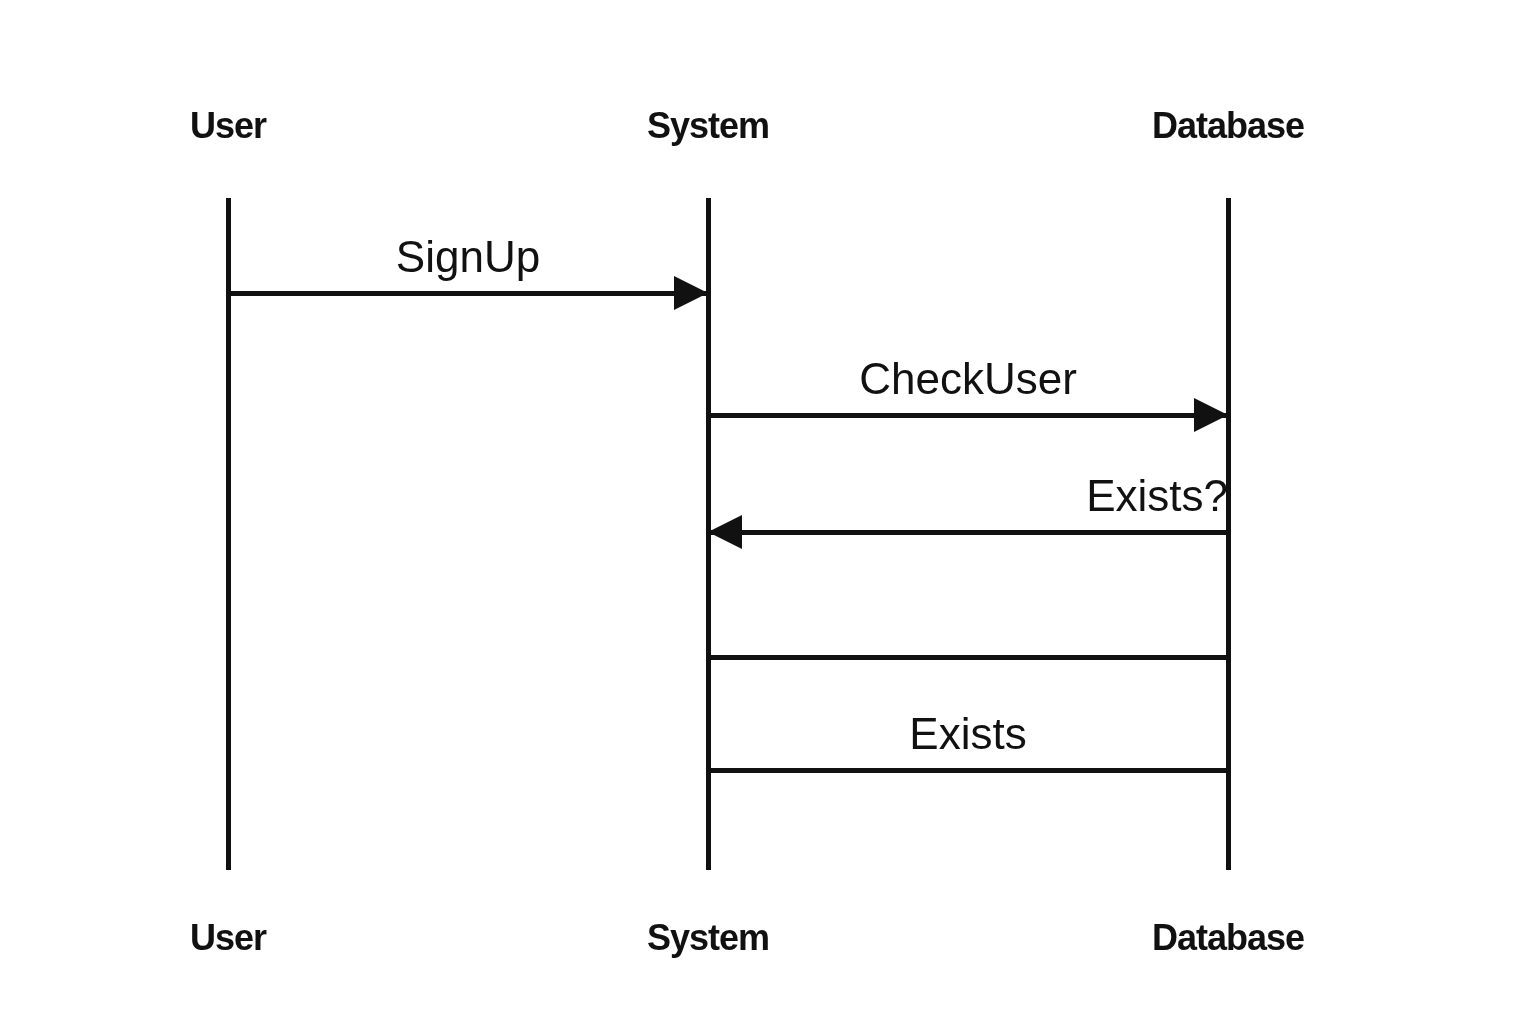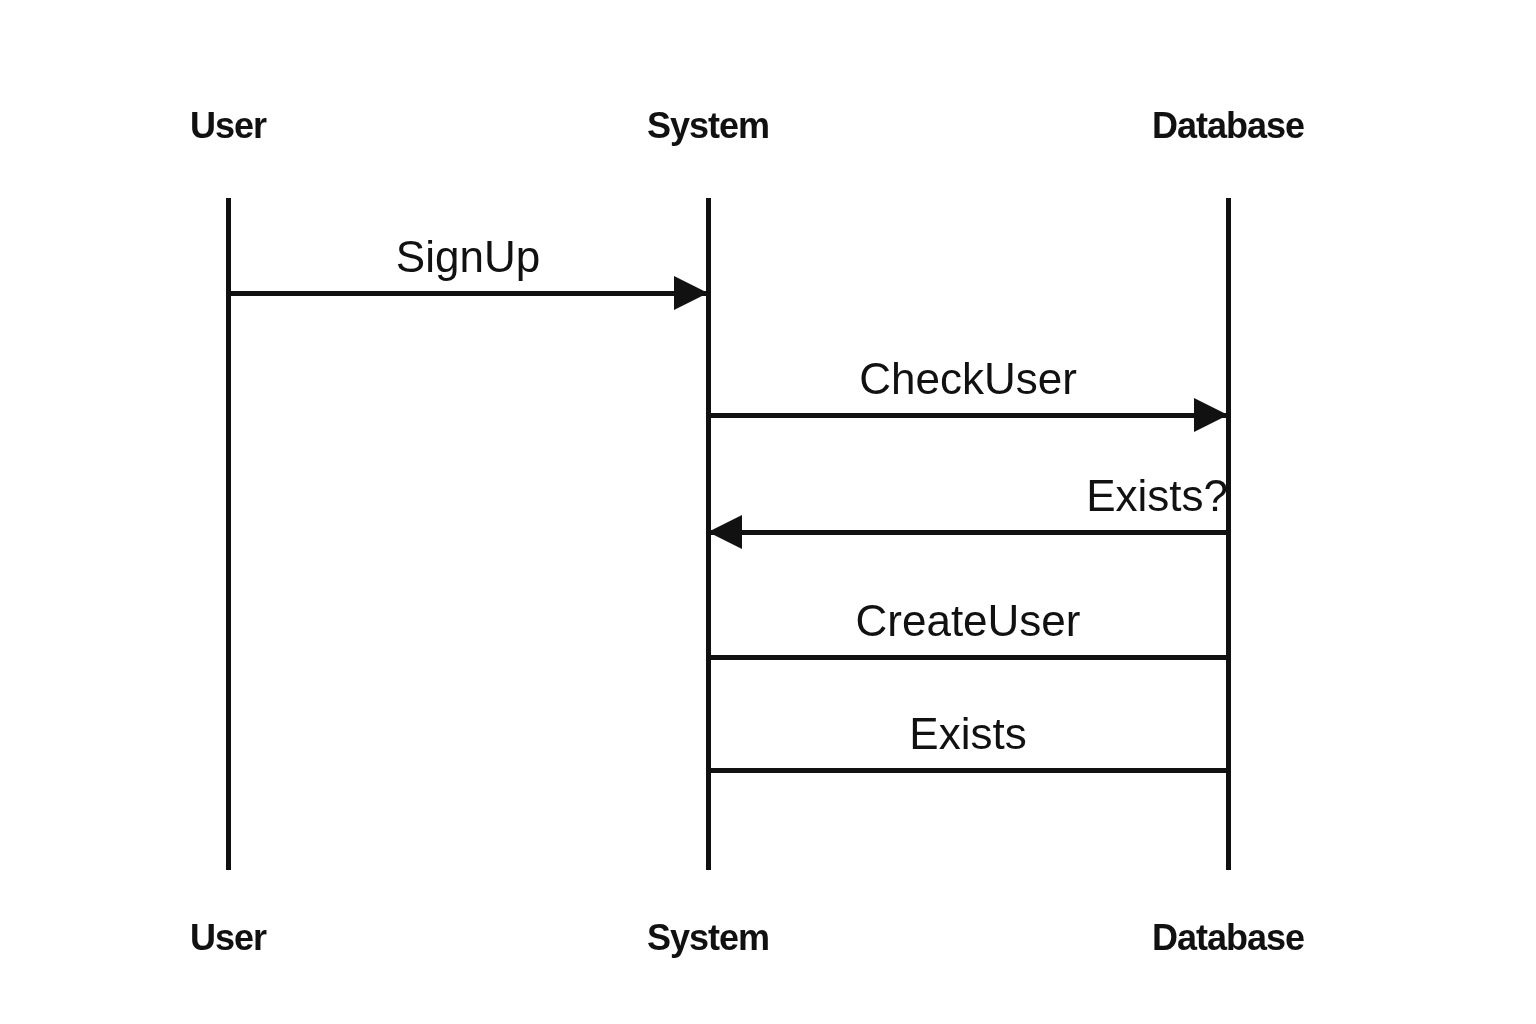--- a/index.html
+++ b/index.html
@@ -82,21 +82,20 @@
   <div class="arrow-right" style="left:674px; top:276px;"></div>
 
   <div class="msg-label" style="left:708px; width:520px; top:354px;">CheckUser</div>
   <div class="msg-line" style="left:708px; width:520px; top:413px;"></div>
   <div class="arrow-right" style="left:1194px; top:398px;"></div>
 
   <div class="msg-label" style="left:708px; width:520px; top:471px;text-align:right;">Exists?</div>
   <div class="msg-line" style="left:708px; width:520px; top:530px;"></div>
   <div class="arrow-left" style="left:708px; top:515px;"></div>
 
-  <div class="msg-label" style="left:708px; width:520px; top:596px;">CreateUser</div>
   <div class="msg-line" style="left:708px; width:520px; top:655px;"></div>
 
   <div class="msg-label" style="left:708px; width:520px; top:709px;">Exists</div>
   <div class="msg-line" style="left:708px; width:520px; top:768px;"></div>
 
   <div class="actor-label" style="left:228px; top:908px;">User</div>
   <div class="actor-label" style="left:708px; top:908px;">System</div>
   <div class="actor-label" style="left:1228px; top:908px;">Database</div>
 
 </div>

